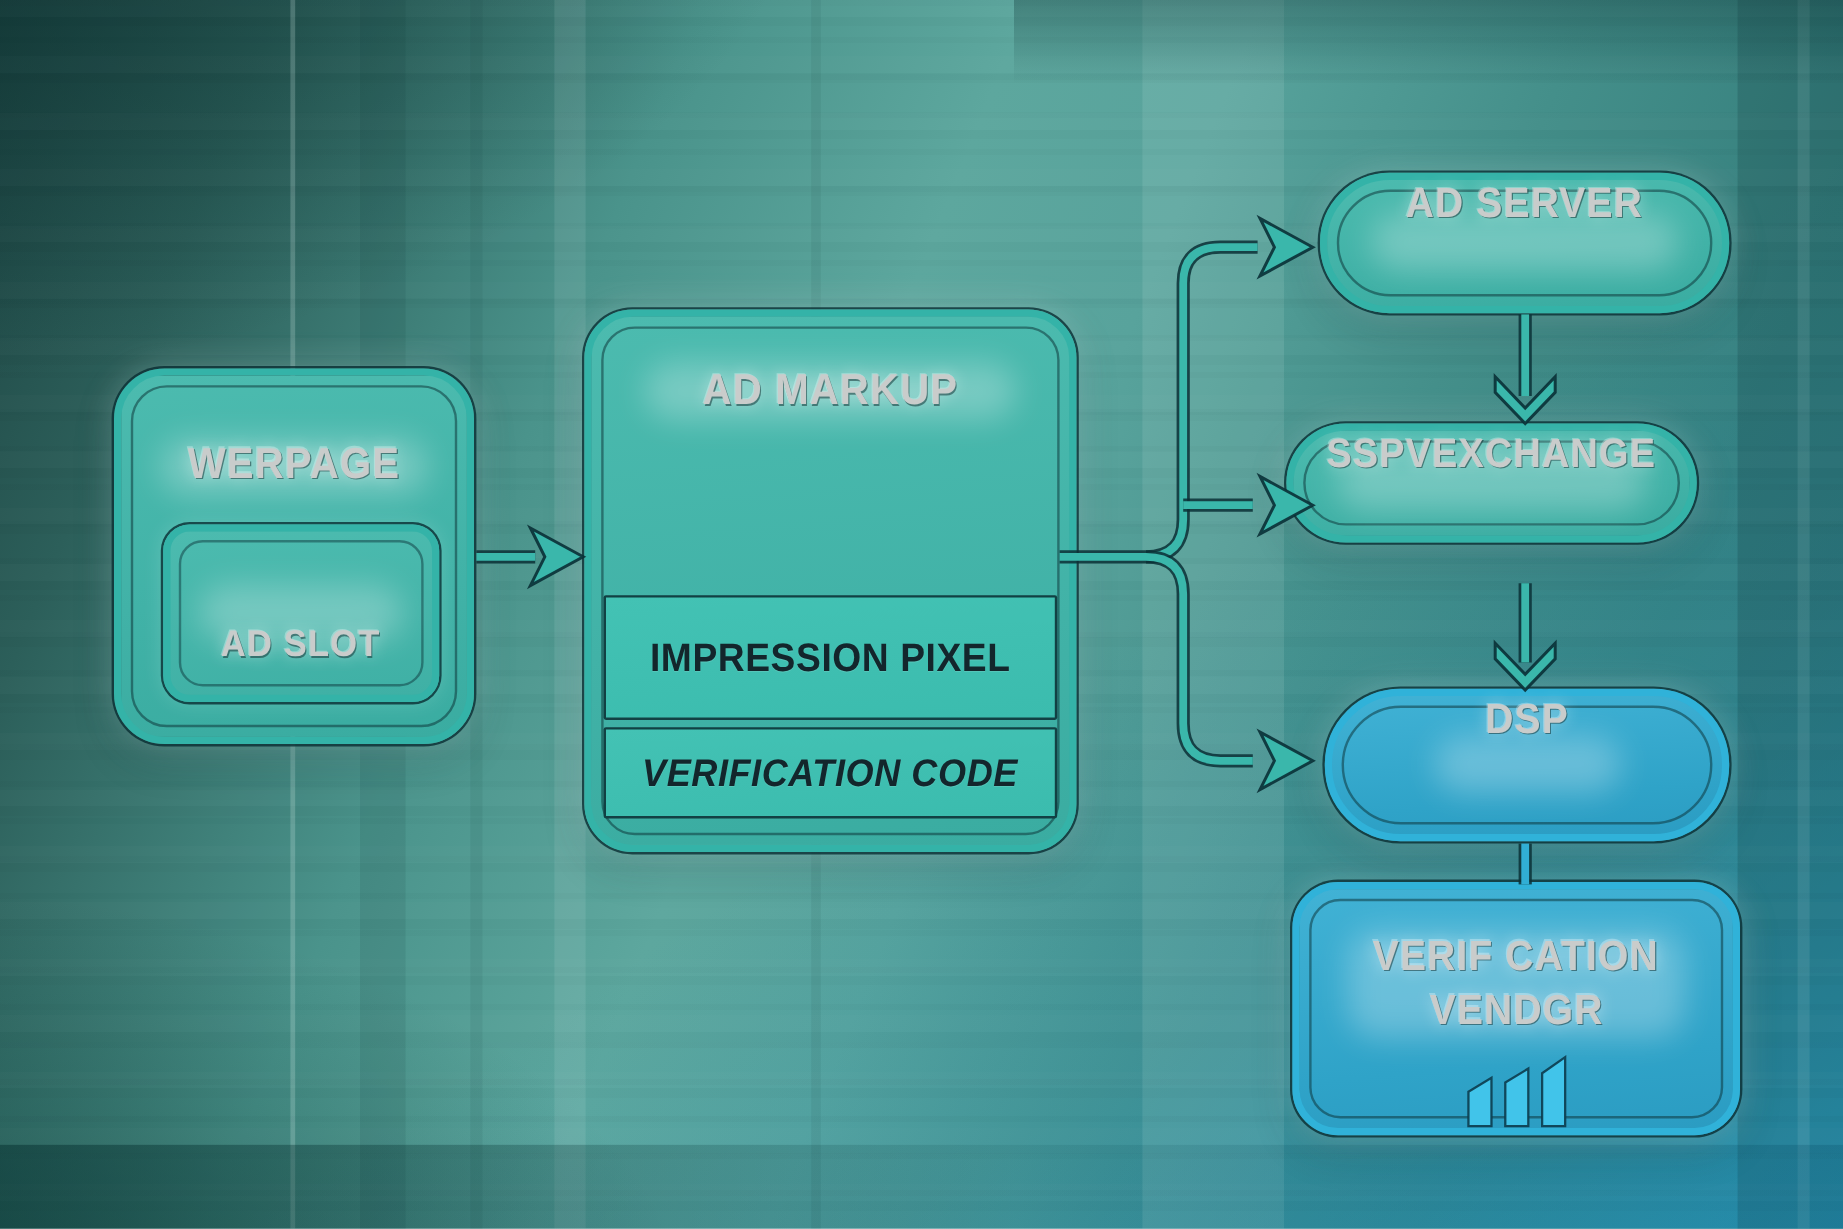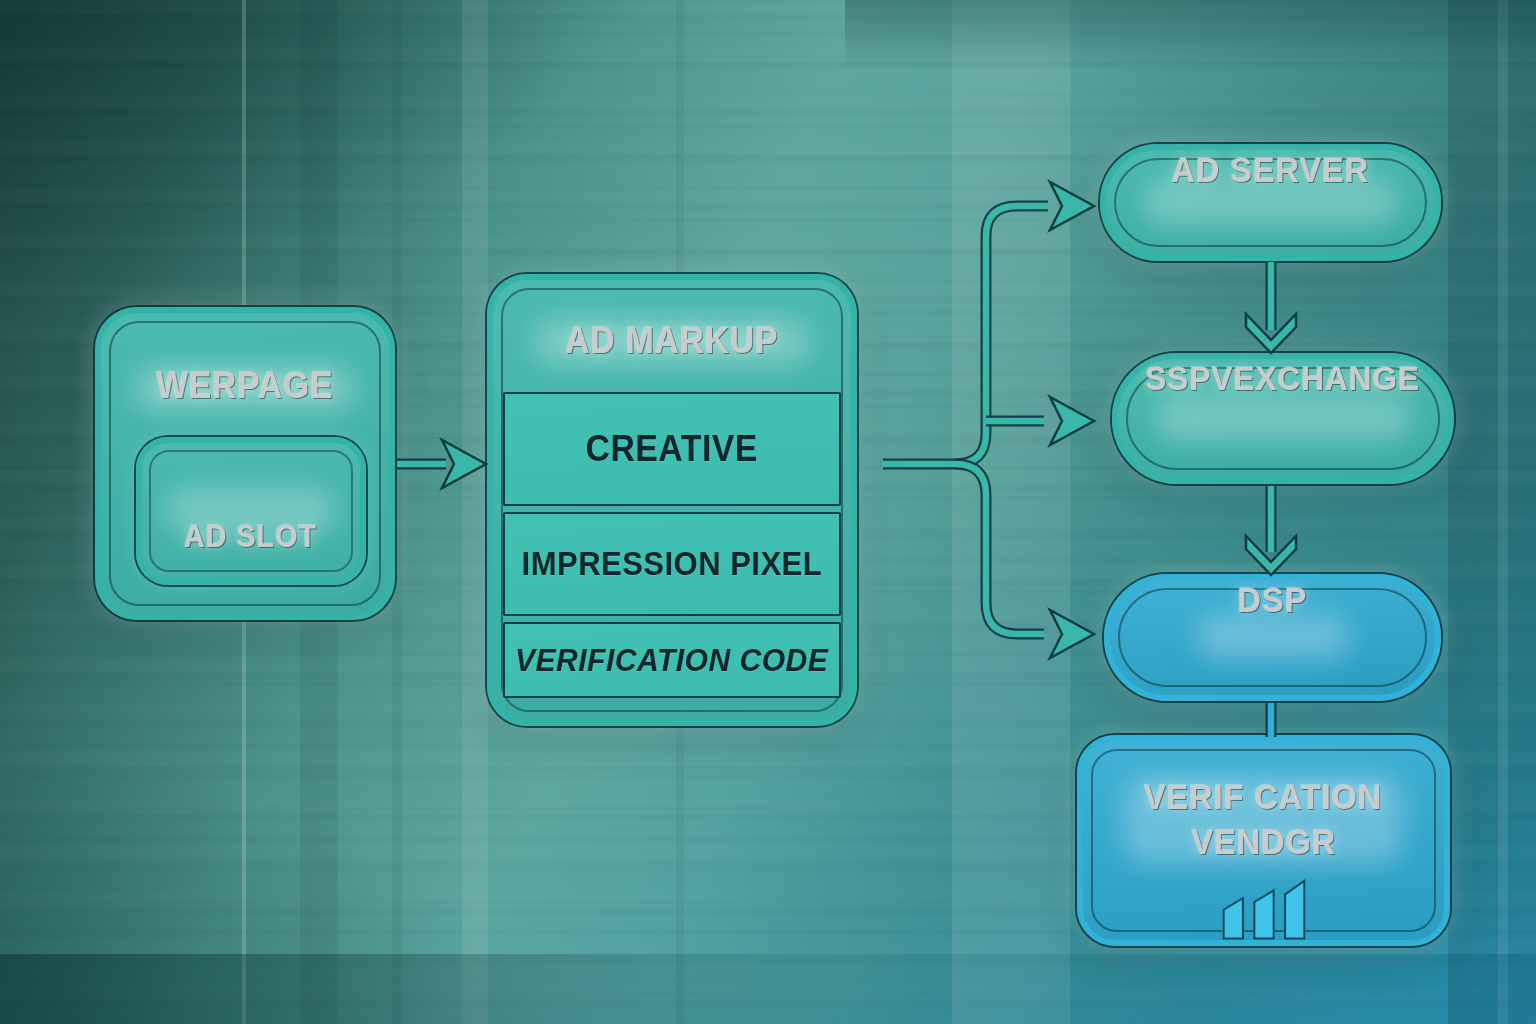--- a/index.html
+++ b/index.html
@@ -79,48 +79,48 @@
     background:rgba(255,255,255,0.26); filter:blur(13px); border-radius:24px;
     pointer-events:none;
   }
 
   
   .webpage { left:95px; top:307px; width:300px; height:313px; --r:42px; }
   .webpage .lbl { margin-top:52px; font-size:36px; }
   .webpage .haze { top:52px; }
 
   .adslot { position:absolute; left:35px; top:124px; width:230px; height:148px;
-    border-radius:32px; border:6px solid #34b3a8;
+    border-radius:22px; border:6px solid #34b3a8;
     background:linear-gradient(175deg,#4cbbaf,#3fb0a5);
     box-shadow:0 0 0 2px rgba(9,45,50,0.80), 0 0 18px rgba(228,255,250,0.20);
     display:flex; align-items:center; justify-content:center; }
   .adslot::after { content:""; position:absolute; inset:7px; border:2px solid rgba(9,45,50,0.45); border-radius:20px; }
   .adslot .lbl { font-size:31px; }
   .adslot .haze { top:calc(50% - 24px); }
 
-  .admarkup { left:487px; top:274px; width:370px; height:452px; --r:40px; }
+  .admarkup { left:487px; top:258px; width:410px; height:452px; --r:40px; }
   .admarkup .title { margin-top:40px; font-size:36px; }
   .admarkup .haze { top:38px; }
   .markup-row {
     position:absolute; left:10px; right:10px; z-index:2;
     background:linear-gradient(175deg,#43c2b4,#3bbcae);
     border:2px solid rgba(9,42,48,0.85); border-radius:2px;
     display:flex; align-items:center; justify-content:center;
   }
   .row-1 { top:112px; height:114px; }
   .row-2 { top:232px; height:104px; }
   .row-3 { top:342px; height:76px;font-style:italic; }
   .row-1 .lbl-dark { font-size:36px; }
   .row-2 .lbl-dark { font-size:33px; }
   .row-3 .lbl-dark { font-size:32px; }
 
   .pill { display:flex; align-items:flex-start; justify-content:center; }
   .adserver { left:1100px; top:144px; width:341px; height:117px; --r:58px; }
   .adserver .lbl { font-size:35px; }
-  .ssp      { left:1112px; top:353px; width:342px; height:131px; --r:65px; }
+  .ssp      { left:1072px; top:353px; width:342px; height:99px; --r:65px; }
   .ssp .lbl { font-size:34px; }
   .dsp      { left:1104px; top:574px; width:337px; height:127px; --r:63px; }
   .dsp .lbl { font-size:35px; }
   .pill .haze { top:calc(50% - 25px); }
   .dsp .haze { left:26%; right:26%; }
 
   .vendor { left:1077px; top:735px; width:373px; height:211px; --r:38px;
     display:flex; flex-direction:column; align-items:center; padding-top:34px; }
   .vendor .lbl { font-size:35px; line-height:1.28; }
   .vendor .haze { top:34px; height:90px; }
@@ -157,23 +157,20 @@
     <span class="lbl">WERPAGE</span>
     <div class="adslot">
       <div class="haze"></div>
       <span class="lbl">AD SLOT</span>
     </div>
   </div>
 
   <div class="node teal admarkup">
     <div class="haze"></div>
     <span class="lbl title">AD MARKUP</span>
-    <div class="markup-row row-1">
-      <span class="lbl-dark">CREATIVE</span>
-    </div>
     <div class="markup-row row-2">
       <span class="lbl-dark">IMPRESSION PIXEL</span>
     </div>
     <div class="markup-row row-3">
       <span class="lbl-dark">VERIFICATION CODE</span>
     </div>
   </div>
 
   <div class="node teal pill adserver">
     <div class="haze"></div>

